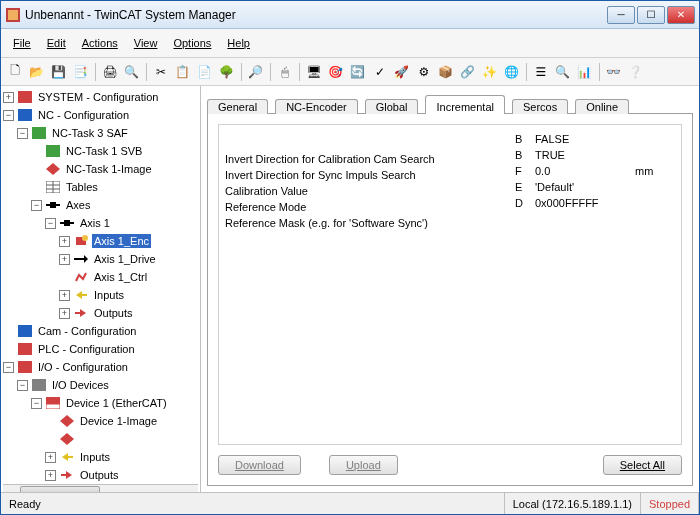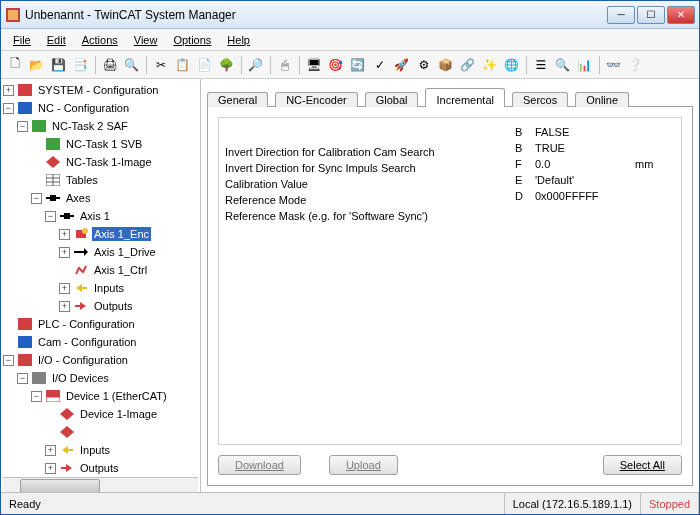--- a/index.html
+++ b/index.html
@@ -4,21 +4,21 @@
 <style>
 * { box-sizing: border-box; margin: 0; padding: 0; }
 body { font-family: Tahoma, sans-serif; font-size: 11px; background: #fff; width: 700px; height: 515px; overflow: hidden; }
 .window { width: 700px; height: 515px; border: 1px solid #1a5ca8; background: #d946ef; display: flex; flex-direction: column; }
 .titlebar { height: 28px; background: linear-gradient(#f0f5fb, #d8e6f6); display: flex; align-items: center; padding: 0 4px; border-bottom: 1px solid #a8c0dc; }
 .titlebar-icon { width: 16px; height: 16px; margin-right: 4px; }
 .titlebar-text { flex: 1; font-size: 12px; color: #000; }
 .winbtns { display: flex; gap: 2px; }
 .winbtn { width: 28px; height: 18px; border: 1px solid #6b8fb0; border-radius: 2px; display: flex; align-items: center; justify-content: center; font-size: 10px; background: linear-gradient(#f0f5fb, #c8dcf0); cursor: pointer; }
 .winbtn.close { background: linear-gradient(#f08080,#d03030); color: #fff; }
-.menubar { height: 22px; display: flex; align-items: center; padding: 0 6px; gap: 4px; border-bottom: 1px solid #d0d0d0; background: #f6f6f6; }
+.menubar { height: 29px; display: flex; align-items: center; padding: 0 6px; gap: 4px; border-bottom: 1px solid #d0d0d0; background: #f6f6f6; }
 .menuitem { padding: 2px 6px; cursor: pointer; }
 .menuitem u { text-decoration: underline; }
 .toolbar { height: 28px; display: flex; align-items: center; padding: 0 4px; gap: 2px; border-bottom: 1px solid #d0d0d0; background: #f6f6f6; overflow: hidden; }
 .tbtn { width: 20px; height: 20px; display: flex; align-items: center; justify-content: center; font-size: 12px; cursor: pointer; border: 1px solid transparent; }
 .tsep { width: 1px; height: 18px; background: #c0c0c0; margin: 0 2px; }
 .main { flex: 1; display: flex; overflow: hidden; }
 .tree { width: 200px; border-right: 1px solid #c0c0c0; overflow: auto; padding: 2px; background: #fff; position: relative; }
 .treeitem { display: flex; align-items: center; height: 18px; white-space: nowrap; cursor: pointer; }
 .expander { width: 11px; height: 11px; border: 1px solid #808080; display: inline-flex; align-items: center; justify-content: center; font-size: 9px; line-height: 9px; margin-right: 3px; color: #404040; background: #fff; }
 .expander.blank { border: none; }
@@ -129,21 +129,21 @@
           </span>
           <span class="tlabel">NC - Configuration</span>
         </div>
       <div class="treeitem ind1">
           <span class="expander">−</span>
           <span class="ticon">
             <svg width="14" height="12">
               <rect width="14" height="12" fill="#40a040"></rect>
             </svg>
           </span>
-          <span class="tlabel">NC-Task 2 SAF</span>
+          <span class="tlabel">NC-Task 3 SAF</span>
         </div>
       <div class="treeitem ind2">
           <span class="expander blank"></span>
           <span class="ticon">
             <svg width="14" height="12">
               <rect width="14" height="12" fill="#40a040"></rect>
             </svg>
           </span>
           <span class="tlabel">NC-Task 1 SVB</span>
         </div>
@@ -234,33 +234,33 @@
               <line x1="1" y1="6" x2="6" y2="6" stroke="#d04040" stroke-width="2"></line>
               <polygon points="6,2 12,6 6,10" fill="#d04040"></polygon>
             </svg>
           </span>
           <span class="tlabel">Outputs</span>
         </div>
       <div class="treeitem">
           <span class="expander blank"></span>
           <span class="ticon">
             <svg width="14" height="12">
+              <rect width="14" height="12" fill="#2060c0"></rect>
+            </svg>
+          </span>
+          <span class="tlabel">Cam - Configuration</span>
+        </div>
+      <div class="treeitem">
+          <span class="expander blank"></span>
+          <span class="ticon">
+            <svg width="14" height="12">
               <rect width="14" height="12" fill="#d04040"></rect>
             </svg>
           </span>
           <span class="tlabel">PLC - Configuration</span>
-        </div>
-      <div class="treeitem">
-          <span class="expander blank"></span>
-          <span class="ticon">
-            <svg width="14" height="12">
-              <rect width="14" height="12" fill="#2060c0"></rect>
-            </svg>
-          </span>
-          <span class="tlabel">Cam - Configuration</span>
         </div>
       <div class="treeitem">
           <span class="expander">−</span>
           <span class="ticon">
             <svg width="14" height="12">
               <rect width="14" height="12" fill="#d04040"></rect>
             </svg>
           </span>
           <span class="tlabel">I/O - Configuration</span>
         </div>

